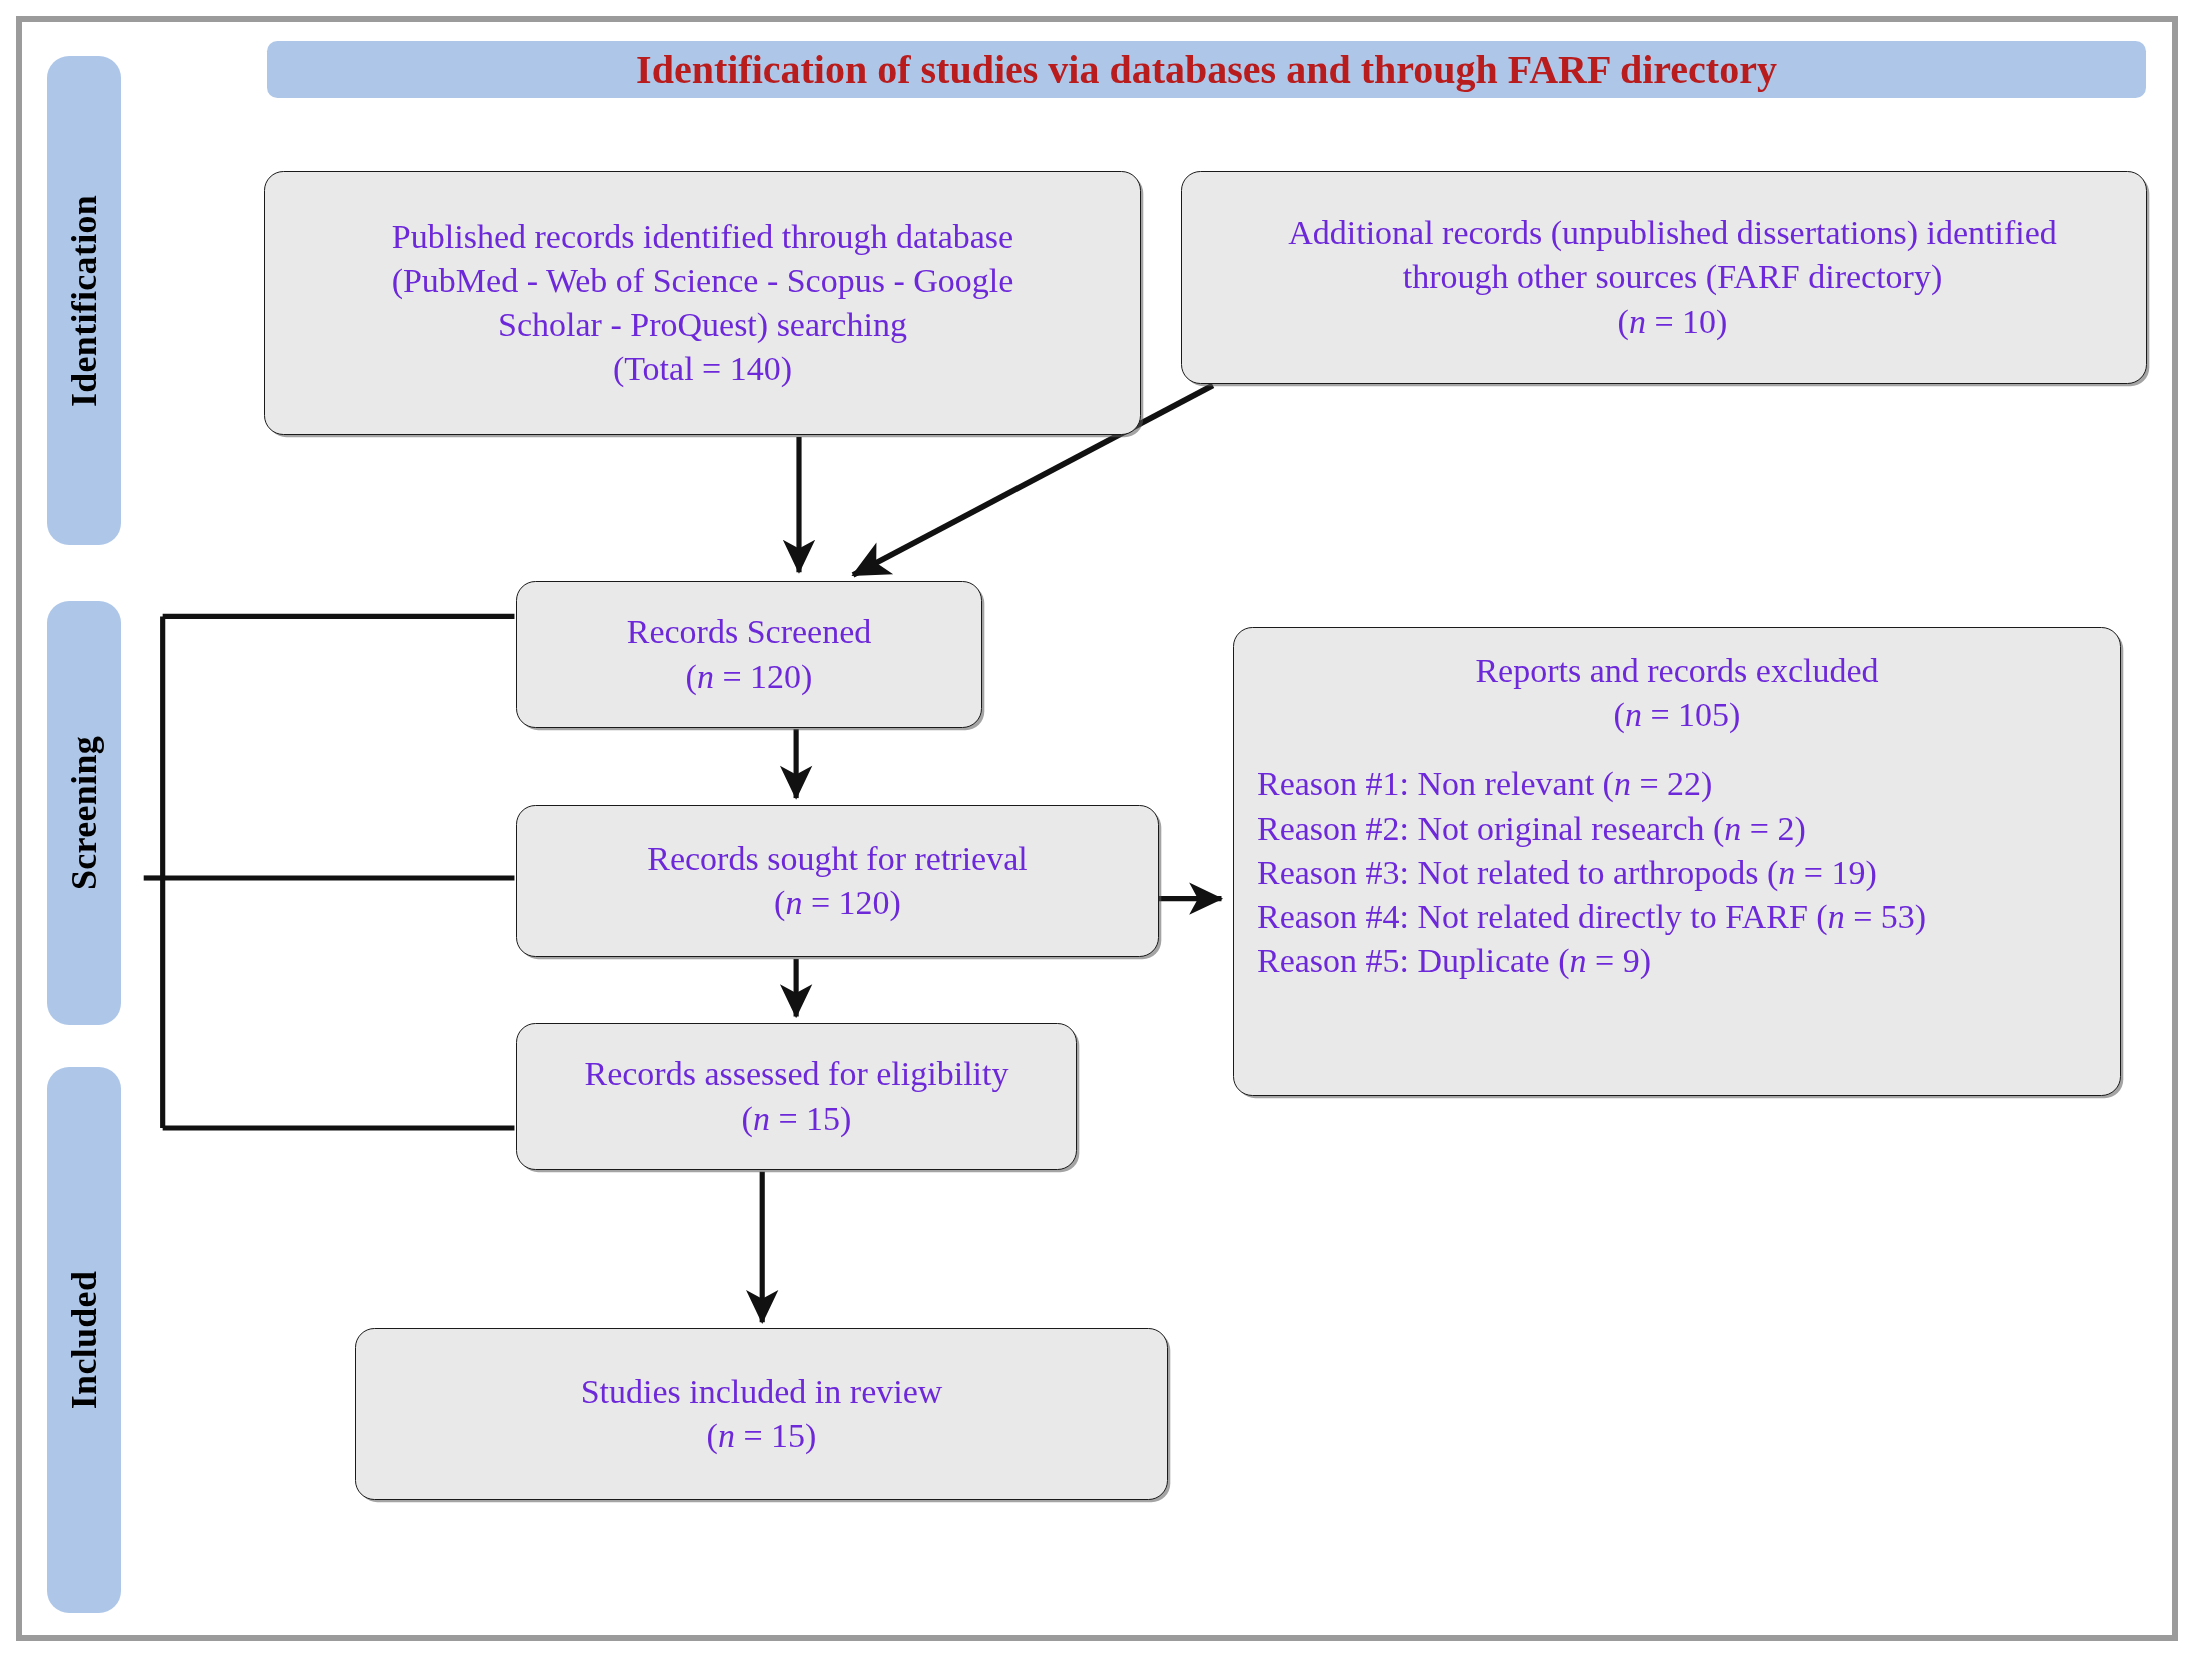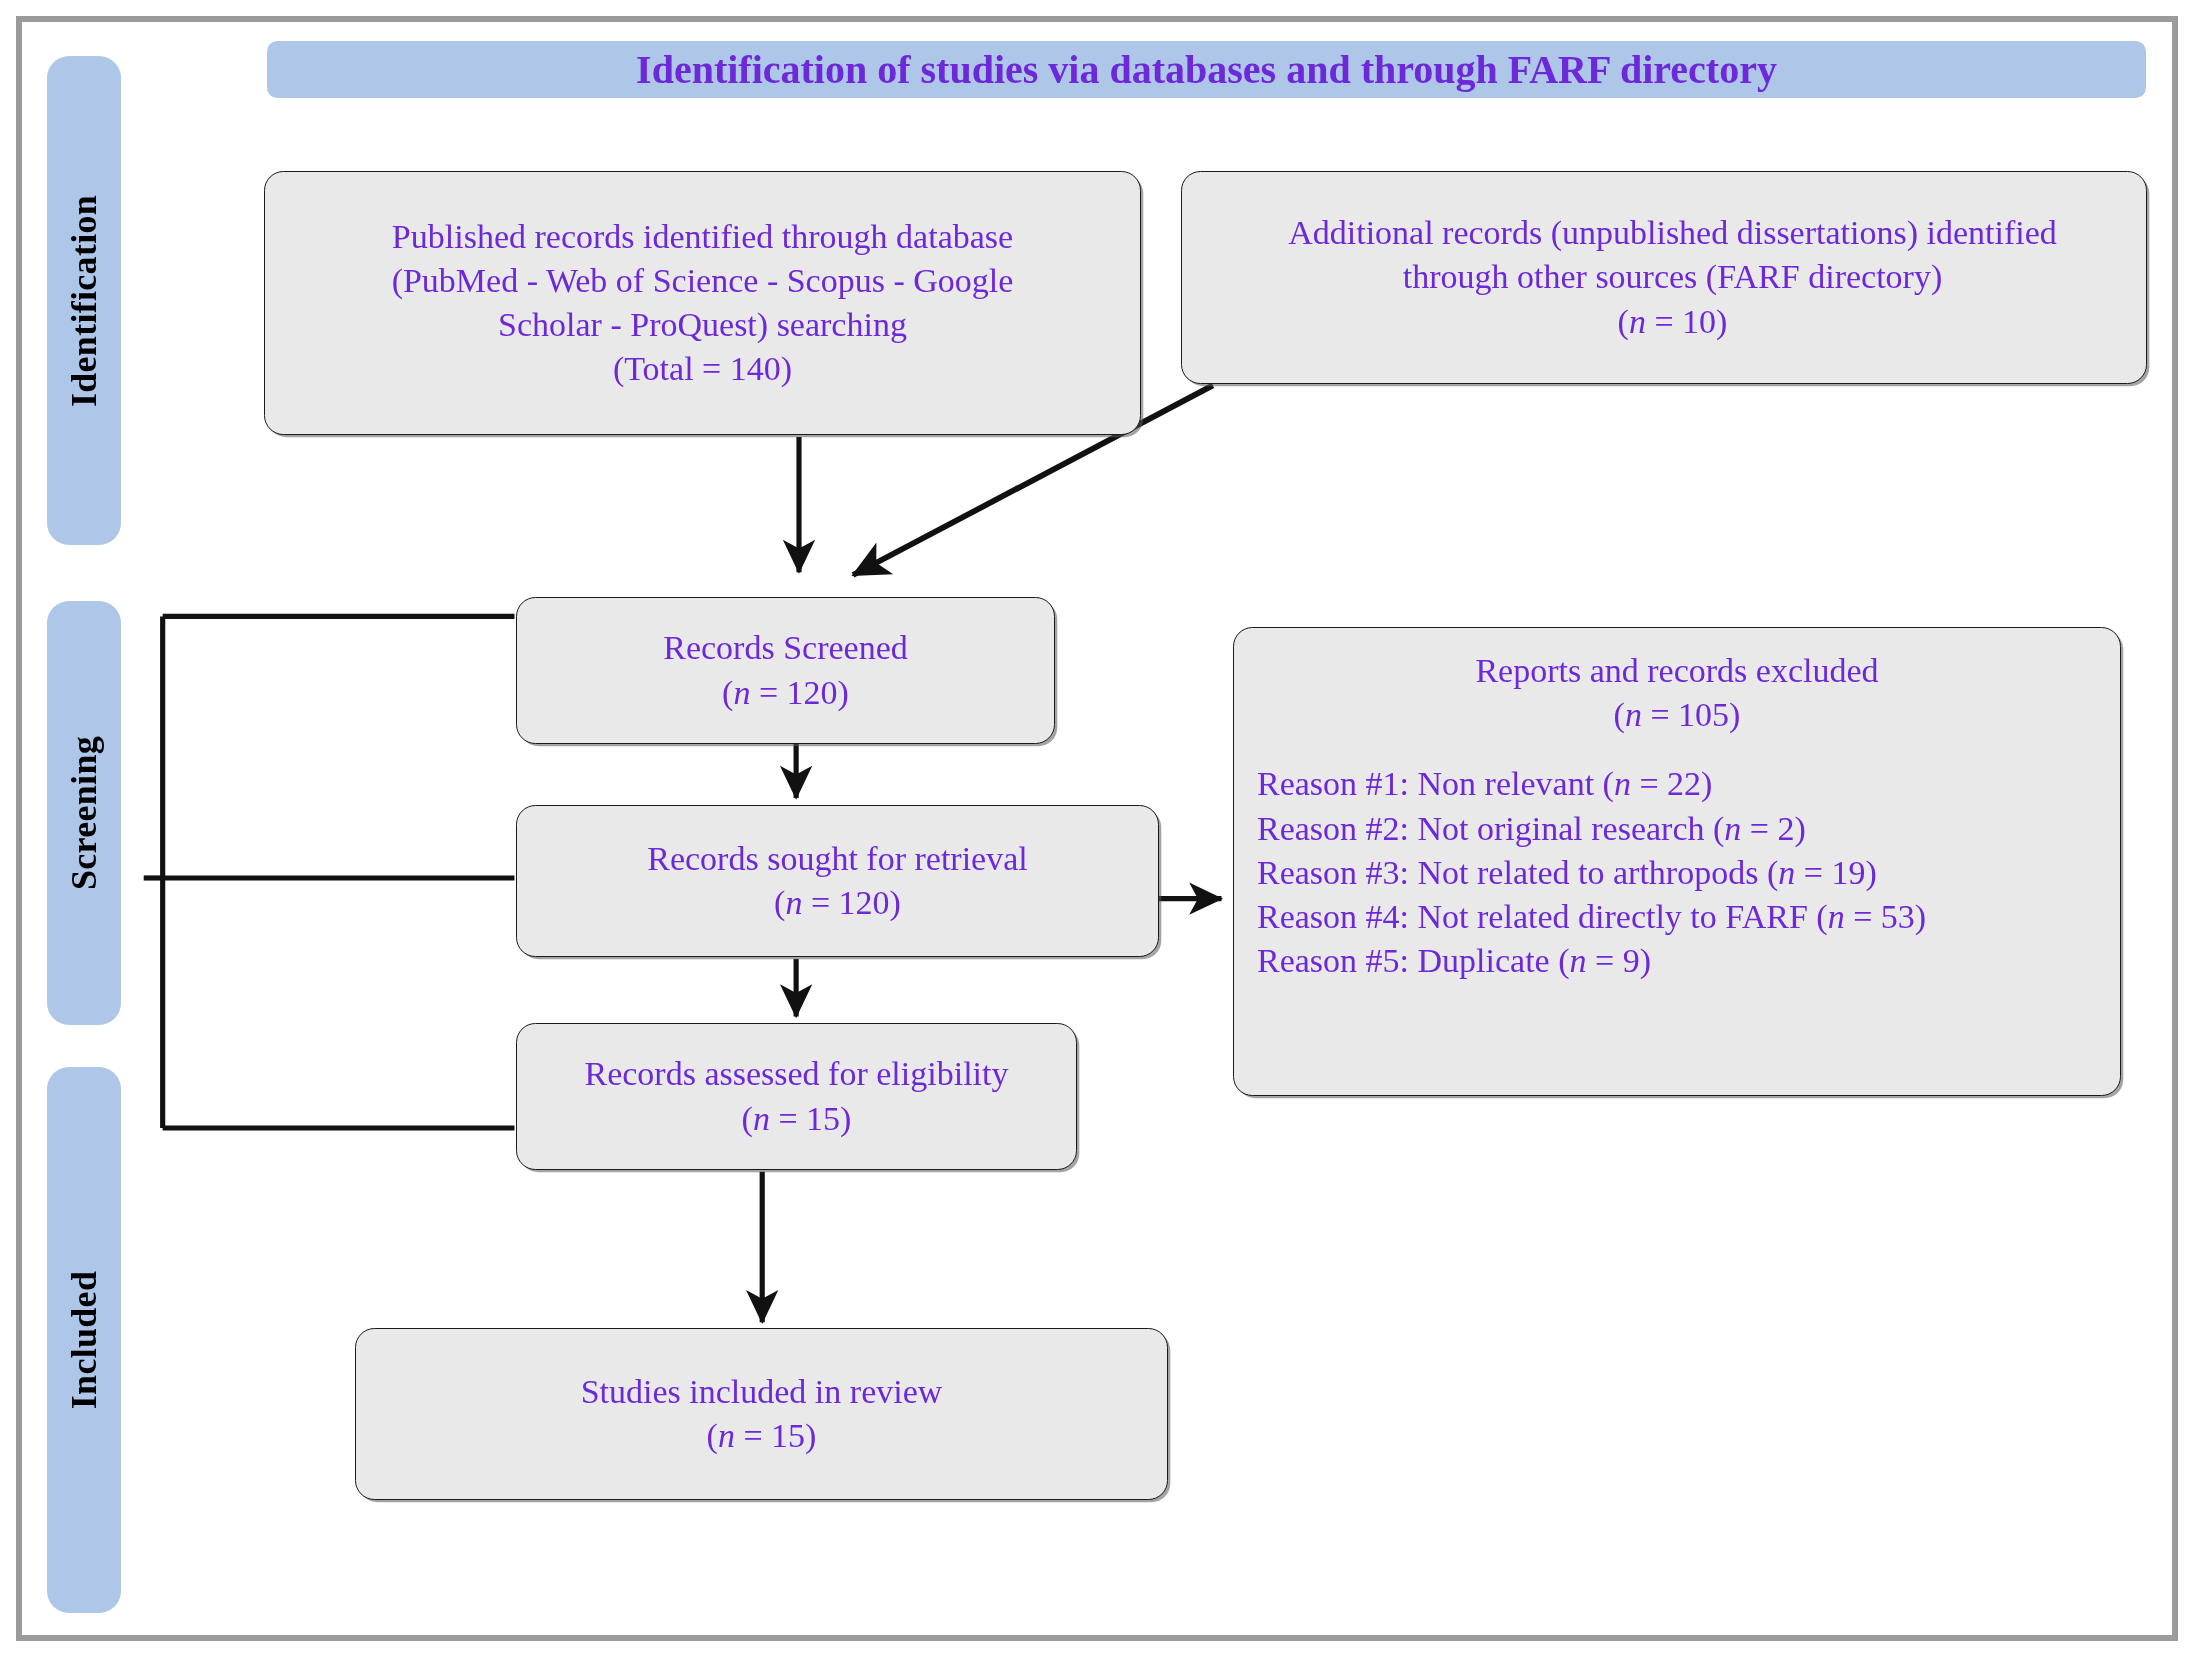--- a/index.html
+++ b/index.html
@@ -56,21 +56,21 @@
     height: 57px;
     background: #aec7e8;
     border-radius: 10.3px;
     display: flex;
     align-items: center;
     justify-content: center;
   }
   #title-banner .title-text {
     font-weight: bold;
     font-size: 40px;
-    color: #6d28d9;
+    color: #b91c1c;
     text-align: center;
     line-height: 1;
   }
 
   
   .pbox {
     position: absolute;
     background: #e9e9ea;
     border: 1.7px solid #1a1a1a;
     border-radius: 19.5px;
@@ -89,21 +89,21 @@
     text-align: center;
     white-space: nowrap;
   }
   .pbox.left-align { align-items: flex-start; }
   .pbox.left-align .ln { text-align: left; }
   .ital { font-style: italic; }
   .spacer-line { height: 25px; }
 
   #box-published   { left: 264px;  top: 171px;  width: 877px; height: 264px; }
   #box-additional  { left: 1181px; top: 171px;  width: 966px; height: 213px; padding-left: 32px; }
-  #box-screened    { left: 516px;  top: 581px; width: 539px;  height: 147px; margin-top: 16px; }
+  #box-screened    { left: 516px;  top: 581px; width: 466px;  height: 147px; }
   #box-sought      { left: 516px;  top: 805px; width: 643px;  height: 152px; }
   #box-assessed    { left: 516px;  top: 1023px; width: 561px;  height: 147px; }
   #box-excluded    { left: 1233px; top: 627px; width: 888px; height: 469px;
                      align-items: stretch; justify-content: flex-start; padding: 21px 23px; }
   #box-included    { left: 355px;  top: 1328px; width: 813px; height: 172px; }
 
   #box-excluded .hdr { text-align: center; }
 
   
   #connectors {

